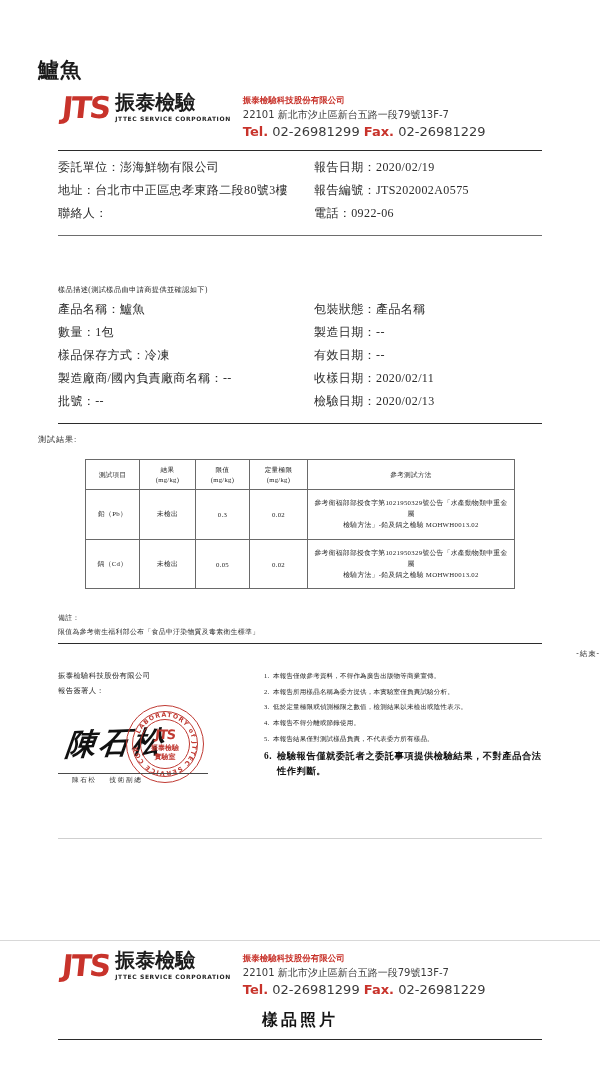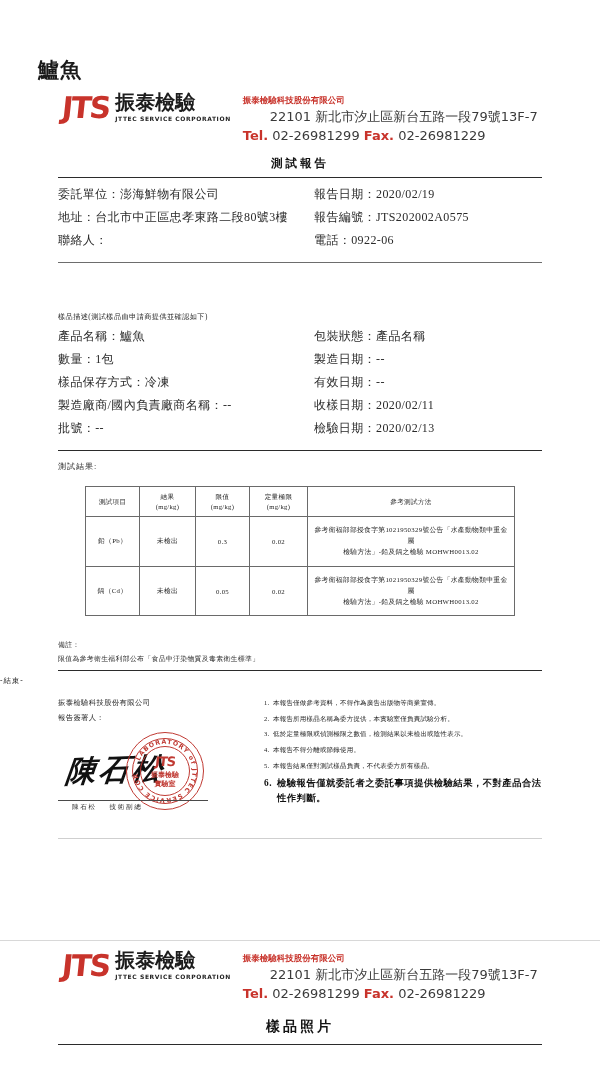--- a/index.html
+++ b/index.html
@@ -59,21 +59,21 @@
     letter-spacing: 0.6px; margin-top: 2px;
   }
   .company-info { margin-left: 12px; padding-top: 2px; }
   .company-name {
     font-family: "DejaVu Sans", sans-serif;
     font-size: 8.5px; font-weight: 700; color: #c8332b;
     line-height: 1.5;
   }
   .company-addr {
     font-family: "DejaVu Sans", sans-serif;
-    font-size: 13px; color: #3a3a3a; line-height: 1.5; margin-left: 27px;
+    font-size: 10px; color: #3a3a3a; line-height: 1.5;
   }
   .company-tel {
     font-family: "DejaVu Sans", sans-serif;
     font-size: 13px; color: #3a3a3a; line-height: 1.5;
   }
   .company-tel .lbl { color: #c8332b; font-weight: 700; }
   
   .report-title {
     text-align: center;
     font-size: 11.5px; font-weight: 700; color: #141414;
@@ -96,21 +96,21 @@
     white-space: nowrap;
   }
   .info-line.col2 { padding-left: 14px; }
   .full-line {
     grid-column: 1 / -1;
     font-size: 7.2px; color: #2a2a2a; line-height: 1.92;
     letter-spacing: .4px;
     margin-top: 43px;
   }
   .section-label {
-    margin: 10px 58px 0 58px;
+    margin: 10px 58px 0 38px;
     font-size: 8px; color: #1f1f1f; letter-spacing: 1px;
   }
   
   table.results {
     margin: 14px auto 0 auto;
     width: 430px;
     border-collapse: collapse;
     table-layout: fixed;
   }
   table.results th, table.results td {
@@ -129,21 +129,21 @@
   td.method { font-size: 6.2px; line-height: 1.6; padding: 6px 8px; }
   .c1 { width: 54px; } .c2 { width: 56px; } .c3 { width: 54px; }
   .c4 { width: 58px; } .c5 { width: auto; }
   
   .remarks { margin: 22px 58px 0 58px; }
   .remark-line {
     font-size: 6.9px; color: #2a2a2a; line-height: 1.95; letter-spacing: .3px;
   }
   .end-rule { margin: 5px 58px 0 58px; height: 1px; background: #2b2b2b; }
   .end-mark {
-    text-align: left; font-size: 7.4px; color: #222;
+    text-align: right; font-size: 7.4px; color: #222;
     letter-spacing: 1px; margin-top: 5px;
   }
   
   .lower { margin: 10px 58px 0 58px; display: flex; }
   .sign-col { width: 192px; position: relative; }
   .sign-line {
     font-size: 7.3px; color: #222; line-height: 2.05; letter-spacing: .4px;
   }
   .sign-art { position: relative; height: 92px; margin-top: 2px; }
   .handwriting {
@@ -202,22 +202,22 @@
   .note.big .num { width: 13px; }
   
   .page-footer {
     position: absolute; left: 58px; right: 58px; top: 740px;
     text-align: center;
   }
   .page-num { font-size: 7.5px; color: #333; letter-spacing: .8px; }
   .footer-rule { height: 1px; background: #cfcfcf; margin-top: 6px; }
   
   .photos-title {
-    text-align: center; font-size: 14px; font-weight: 700;
-    color: #141414; letter-spacing: 3px; margin-top: 16px;
+    text-align: center; font-size: 16px; font-weight: 700;
+    color: #141414; letter-spacing: 3px; margin-top: 8px;
   }
   .photos-rule { height: 1px; background: #2b2b2b; margin: 8px 58px 0 58px; }
 </style>
 </head>
 <body>
 
 <div class="page-canvas">
 
   <div class="doc-title">鱸魚</div>
 
@@ -236,21 +236,20 @@
         <div class="company-addr">22101 新北市汐止區新台五路一段79號13F-7</div>
         <div class="company-tel">
           <span class="lbl">Tel.</span>
           <span>02-26981299</span>
           <span class="lbl">Fax.</span>
           <span>02-26981229</span>
         </div>
       </div>
     </div>
 
-    <div class="report-title">測試報告</div>
     <div class="rule"></div>
 
     <div class="info-grid">
       <div class="info-line">
         <span>委託單位：</span><span>澎海鮮物有限公司</span>
       </div>
       <div class="info-line col2">
         <span>報告日期：</span><span>2020/02/19</span>
       </div>
       <div class="info-line">

